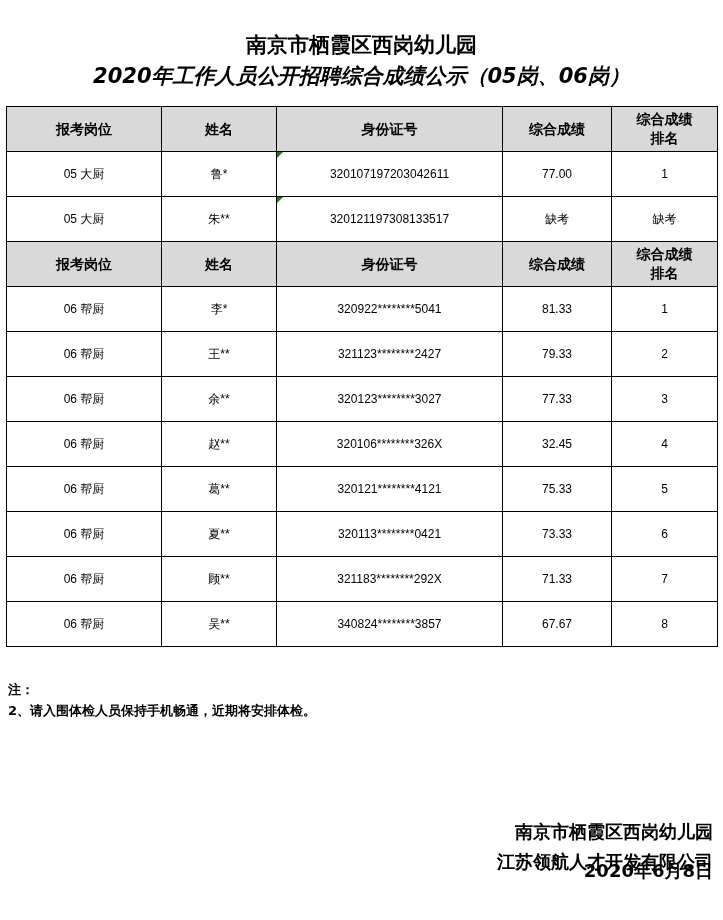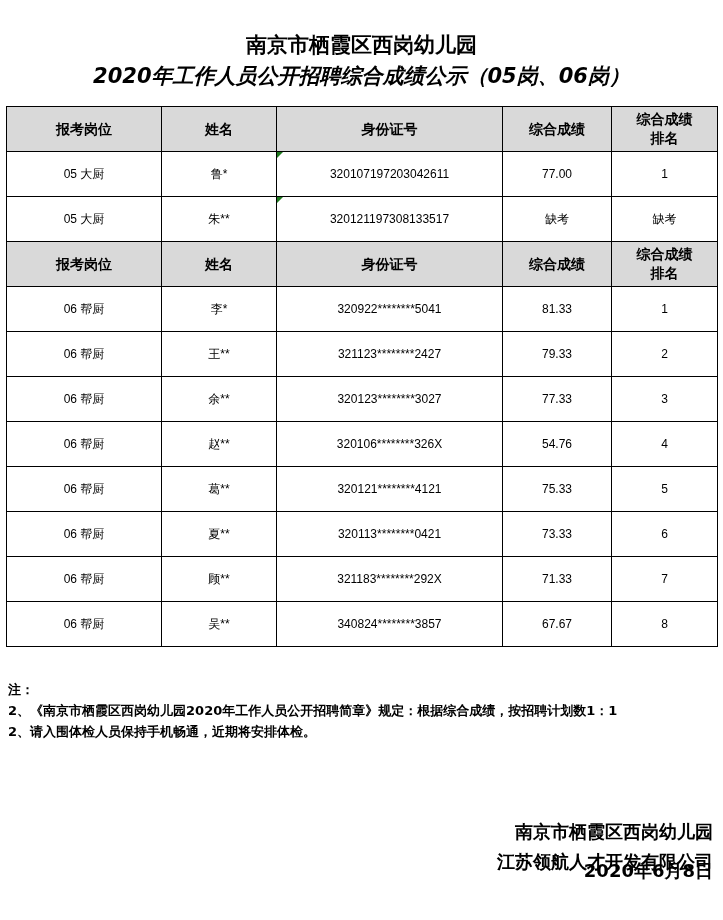--- a/index.html
+++ b/index.html
@@ -88,21 +88,21 @@
       <td>06 帮厨</td>
       <td>余**</td>
       <td>320123********3027</td>
       <td>77.33</td>
       <td>3</td>
     </tr>
     <tr>
       <td>06 帮厨</td>
       <td>赵**</td>
       <td>320106********326X</td>
-      <td>54.76</td>
+      <td>32.45</td>
       <td>4</td>
     </tr>
     <tr>
       <td>06 帮厨</td>
       <td>葛**</td>
       <td>320121********4121</td>
       <td>75.33</td>
       <td>5</td>
     </tr>
     <tr>
@@ -124,19 +124,18 @@
       <td>吴**</td>
       <td>340824********3857</td>
       <td>67.67</td>
       <td>8</td>
     </tr>
   </tbody>
 </table>
 
 <div class="notes">
   <div>注：</div>
-  <div>2、《南京市栖霞区西岗幼儿园2020年工作人员公开招聘简章》规定：根据综合成绩，按招聘计划数1：1</div>
   <div>2、请入围体检人员保持手机畅通，近期将安排体检。</div>
 </div>
 
 <div class="sign s1">南京市栖霞区西岗幼儿园</div>
 <div class="sign s2">江苏领航人才开发有限公司</div>
 <div class="sign s3">2020年6月8日</div>
 
 </body></html>

